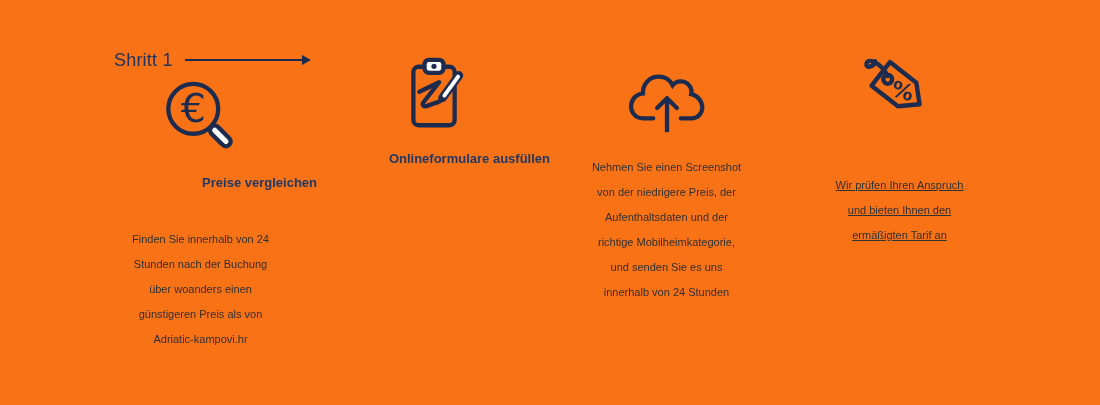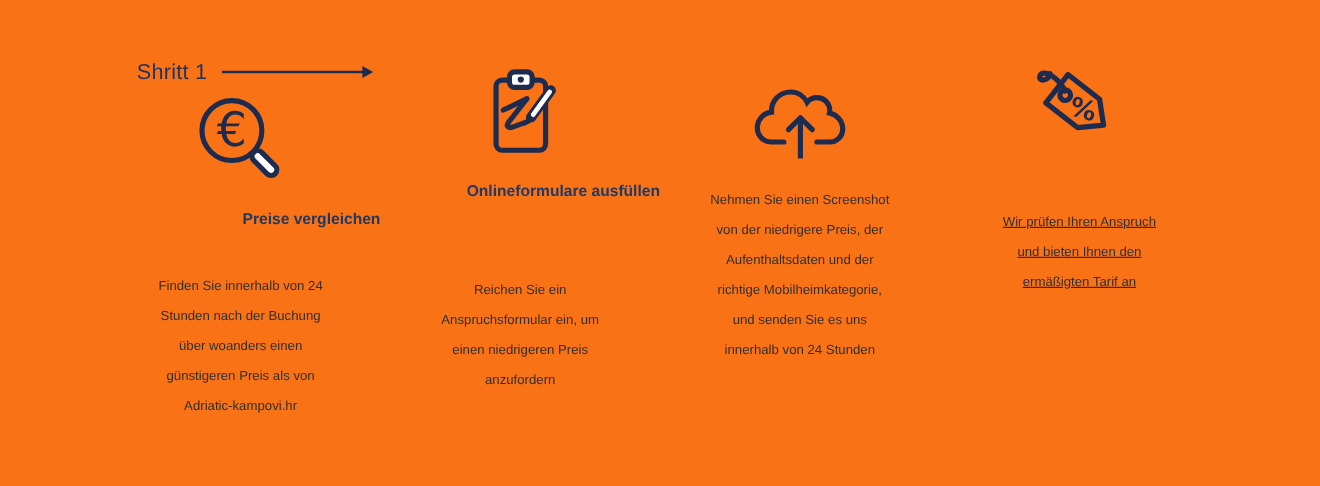--- a/index.html
+++ b/index.html
@@ -113,24 +113,20 @@
           <rect class="ink" x="26" y="16" width="48" height="68" rx="6"></rect>
           <rect x="39" y="8" width="22" height="15" rx="5" fill="#ffffff" stroke="#1c2b4e" stroke-width="5"></rect>
           <circle class="ink-fill" cx="50" cy="15.5" r="3"></circle>
           <path class="ink" d="M33 45 L56 34 L38 57 C35.5 60.5 37.5 63 42 61.5 L57 56" stroke-width="4" stroke-linecap="round" stroke-linejoin="round"></path>
           <line x1="79" y1="26" x2="60" y2="52" stroke="#1c2b4e" stroke-width="10" stroke-linecap="round"></line>
           <line x1="78" y1="27.5" x2="62" y2="49.5" stroke="#ffffff" stroke-width="4.5" stroke-linecap="round"></line>
           <path class="ink-fill" d="M53 61 L61.4 54.8 L56.6 51.2 Z"></path>
         </svg>
       </div>
       <div class="step-title">Onlineformulare ausfüllen</div>
-      <div class="step-desc">Reichen Sie ein
-Anspruchsformular ein, um
-einen niedrigeren Preis
-anzufordern</div>
     </div>
 
     <div class="step-col col3">
       <div class="icon-box">
         <svg width="86" height="86" viewBox="0 0 100 100">
           <path class="ink" d="M34 76 H22 C13 76 7 68 8.5 59.5 C9.7 52.5 15.5 47.5 22 47 C21.5 36 30 27.5 40.5 27.5 C47.5 27.5 53.5 31.5 56.5 37.5 C58.5 34.8 62 33 66 33 C73 33 78.5 38.5 78.5 45.5 C78.5 46.3 78.4 47 78.2 47.8 C85.5 49.3 91 55.8 91 63.5 C91 70.4 85.4 76 78.5 76 H66" stroke-linecap="round"></path>
           <line class="ink" x1="50" y1="92" x2="50" y2="54"></line>
           <path class="ink" d="M38.5 64 L50 52.5 L61.5 64" stroke-linejoin="round" stroke-linecap="round"></path>
         </svg>
       </div>

